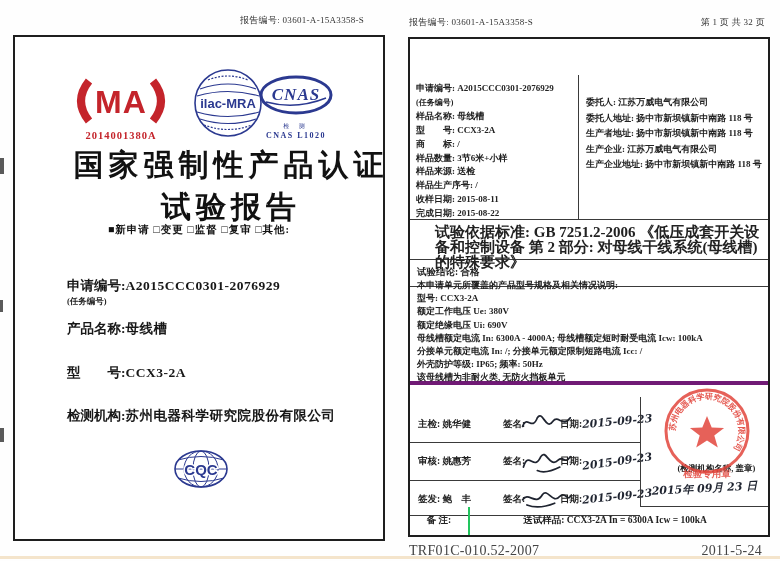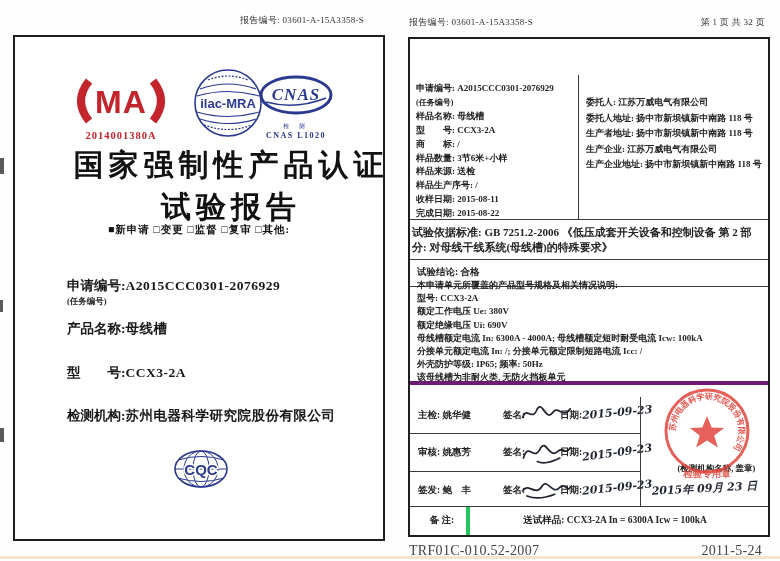--- a/index.html
+++ b/index.html
@@ -29,38 +29,38 @@
   .cqc{position:absolute;left:158px;top:412px;}
   
   .r-title{position:absolute;top:0;left:0;width:100%;height:36px;border-bottom:1px solid #3a3a3a;
            text-align:center;font-size:20px;font-weight:bold;letter-spacing:8px;line-height:36px;color:#111;box-sizing:border-box;}
   .r-info{position:absolute;top:36px;left:0;width:100%;height:145px;border-bottom:1px solid #3a3a3a;box-sizing:border-box;}
   .r-info-left{position:absolute;left:0;top:0;width:169px;height:100%;border-right:1px solid #3a3a3a;box-sizing:border-box;padding:7px 4px 0 6px;}
   .r-info-left div{font-size:9px;line-height:13.9px;white-space:nowrap;font-weight:bold;color:#222;}
   .r-info-right{position:absolute;left:169px;top:0;right:0;height:100%;padding:20px 2px 0 7px;box-sizing:border-box;}
   .r-info-right div{font-size:9px;line-height:15.6px;white-space:nowrap;font-weight:bold;color:#222;}
   .r-standard{position:absolute;top:181px;left:0;width:100%;height:40px;border-bottom:1px solid #3a3a3a;box-sizing:border-box;
-              padding:5px 8px 0 2px;font-size:11px;line-height:15px;font-weight:bold;color:#222;}
+              padding:5px 8px 0 25px;font-size:15px;line-height:15px;font-weight:bold;color:#222;}
   .r-conclusion{position:absolute;top:221px;left:0;width:100%;height:27px;border-bottom:1px solid #3a3a3a;box-sizing:border-box;
               padding:6px 8px 0 7px;font-size:9.5px;font-weight:bold;color:#222;}
   .r-spec{position:absolute;top:236px;left:0;width:100%;height:110px;border-bottom:4px solid #701a75;box-sizing:border-box;padding:4px 24px 0 7px;}
   .r-spec div{font-size:9px;line-height:13.2px;white-space:nowrap;font-weight:bold;color:#222;}
-  .sig-row{position:absolute;left:0;width:230px;border-bottom:1px solid #3a3a3a;box-sizing:border-box;}
+  .sig-row{position:absolute;left:0;width:230px;border-bottom:1px solid #3a3a3a;box-sizing:border-box;margin-top:9px;}
   .sig-row .role{position:absolute;left:8px;top:12px;font-size:9.5px;font-weight:bold;white-space:nowrap;color:#222;}
   .sig-row .slabel{position:absolute;left:93px;top:12px;font-size:9.5px;font-weight:bold;color:#222;}
   .sig-row .scribble{position:absolute;left:110px;top:3px;}
   .sig-row .dlabel{position:absolute;left:150px;top:12px;font-size:9.5px;font-weight:bold;color:#222;}
   .hand{font-family:"DejaVu Serif",serif;font-style:italic;color:#1f2430;}
   .sig-row .hdate{position:absolute;left:172px;top:9px;font-size:11px;transform:rotate(-5deg);white-space:nowrap;font-weight:bold;}
   .stamp-cell{position:absolute;left:230px;top:358px;right:0;height:110px;border-bottom:1px solid #3a3a3a;border-left:1px solid #3a3a3a;box-sizing:border-box;}
   .seal{position:absolute;left:14px;top:-14px;z-index:3;}
   .org-note{position:absolute;left:12px;top:66px;width:100%;text-align:center;font-size:8.5px;font-weight:bold;color:#222;z-index:2;white-space:nowrap;}
   .stamp-date{position:absolute;left:0;top:84px;width:100%;text-align:center;font-size:11px;z-index:2;white-space:nowrap;transform:rotate(-3deg);font-weight:bold;}
   .r-remark{position:absolute;top:468px;left:0;width:100%;height:28px;box-sizing:border-box;}
-  .r-remark .rlabel{position:absolute;left:8px;top:0;width:52px;height:100%;border-right:4px solid #22c55e;box-sizing:border-box;
+  .r-remark .rlabel{position:absolute;left:0;top:0;width:60px;height:100%;border-right:2px solid #22c55e;box-sizing:border-box;
                     text-align:center;font-size:9.5px;font-weight:bold;line-height:26px;color:#222;}
   .r-remark .rval{position:absolute;left:52px;top:0;right:0;height:100%;text-align:center;font-size:9.5px;font-weight:bold;line-height:26px;color:#222;white-space:nowrap;}
   .ftr{position:absolute;top:543px;font-size:14px;color:#444;letter-spacing:.3px;}
   .edge-strip{position:absolute;left:0;top:556px;width:780px;height:3px;background:#f4e4cb;}
   .artifact{position:absolute;background:#5a5a5a;}
 </style>
 </head>
 <body>
 
 <div class="artifact" style="left:0;top:158px;width:4px;height:16px;"></div>

